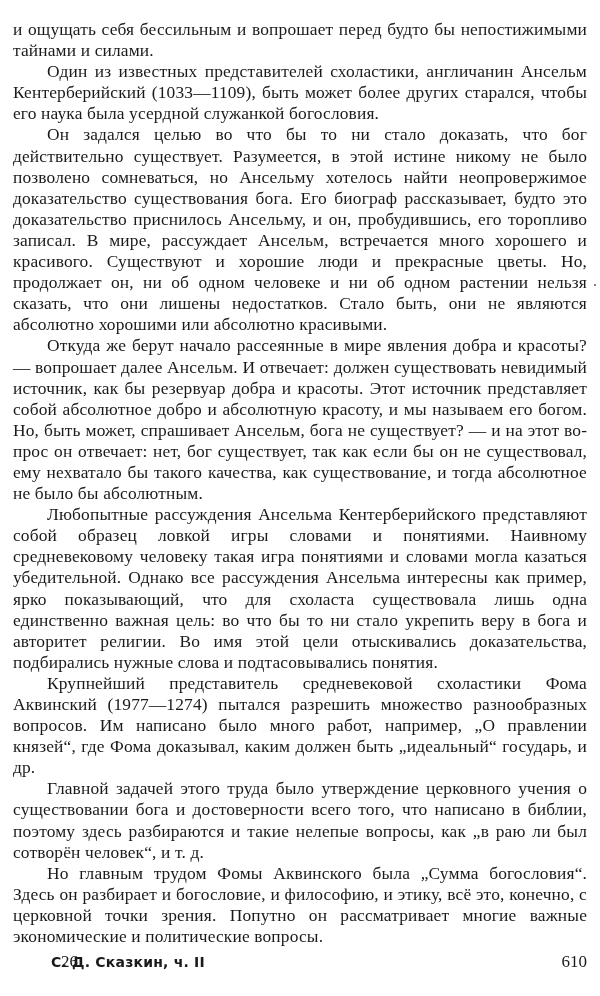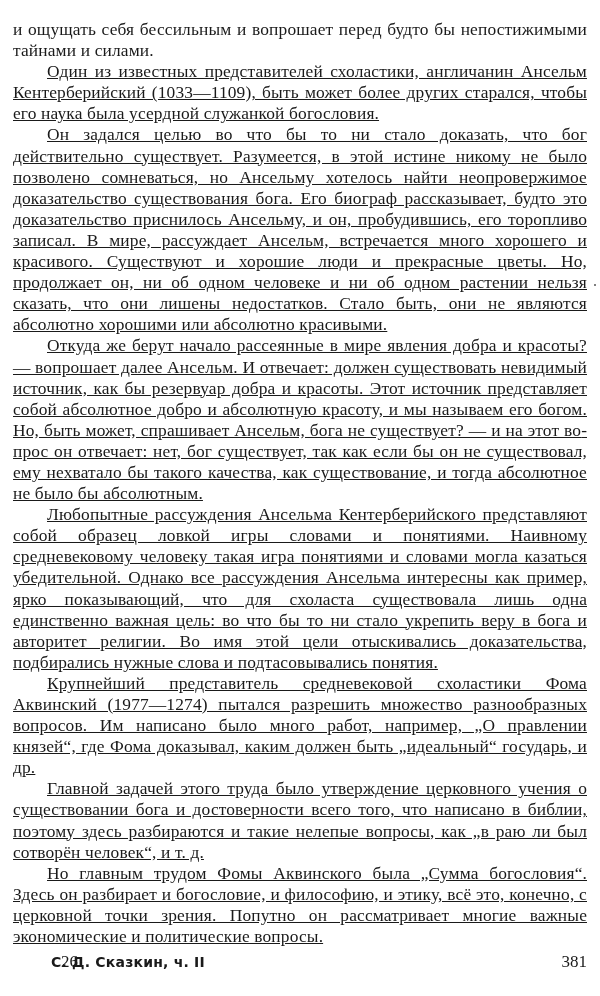--- a/index.html
+++ b/index.html
@@ -24,21 +24,20 @@
       line-height: 21.1px;
       letter-spacing: 0.15px;
     }
     .para {
       margin: 0;
       text-align: justify;
       text-indent: 0;
     }
     .para.indent {
       text-indent: 34px;
-      text-decoration: underline;
     }
     .footer {
       position: absolute;
       left: 21px;
       right: 13px;
       top: 952px;
       font-family: "Liberation Serif", "DejaVu Serif", serif;
       color: #1a1a1a;
       height: 24px;
     }
@@ -86,14 +85,14 @@
   <p class="para indent">Крупнейший представитель средневековой схоластики Фома Аквинский (1977—1274) пытался разрешить множество разнооб­разных вопросов. Им написано было много работ, например, „О правлении князей“, где Фома доказывал, каким должен быть „идеальный“ государь, и др.</p>
   <p class="para indent">Главной задачей этого труда было утверждение церковного учения о существовании бога и достоверности всего того, что написано в библии, поэтому здесь разбираются и такие нелепые вопросы, как „в раю ли был сотворён человек“, и т. д.</p>
   <p class="para indent">Но главным трудом Фомы Аквинского была „Сумма бого­словия“. Здесь он разбирает и богословие, и философию, и этику, всё это, конечно, с церковной точки зрения. Попутно он рас­сматривает многие важные экономические и политические во­просы.</p>
 </div>
 
 <div class="speck"></div>
 
 <div class="footer">
   <span class="sig">26</span>
   <span class="sig-author">С. Д. Сказкин, ч. II</span>
-  <span class="page-num">381</span>
+  <span class="page-num">610</span>
 </div>
 
 </body></html>

